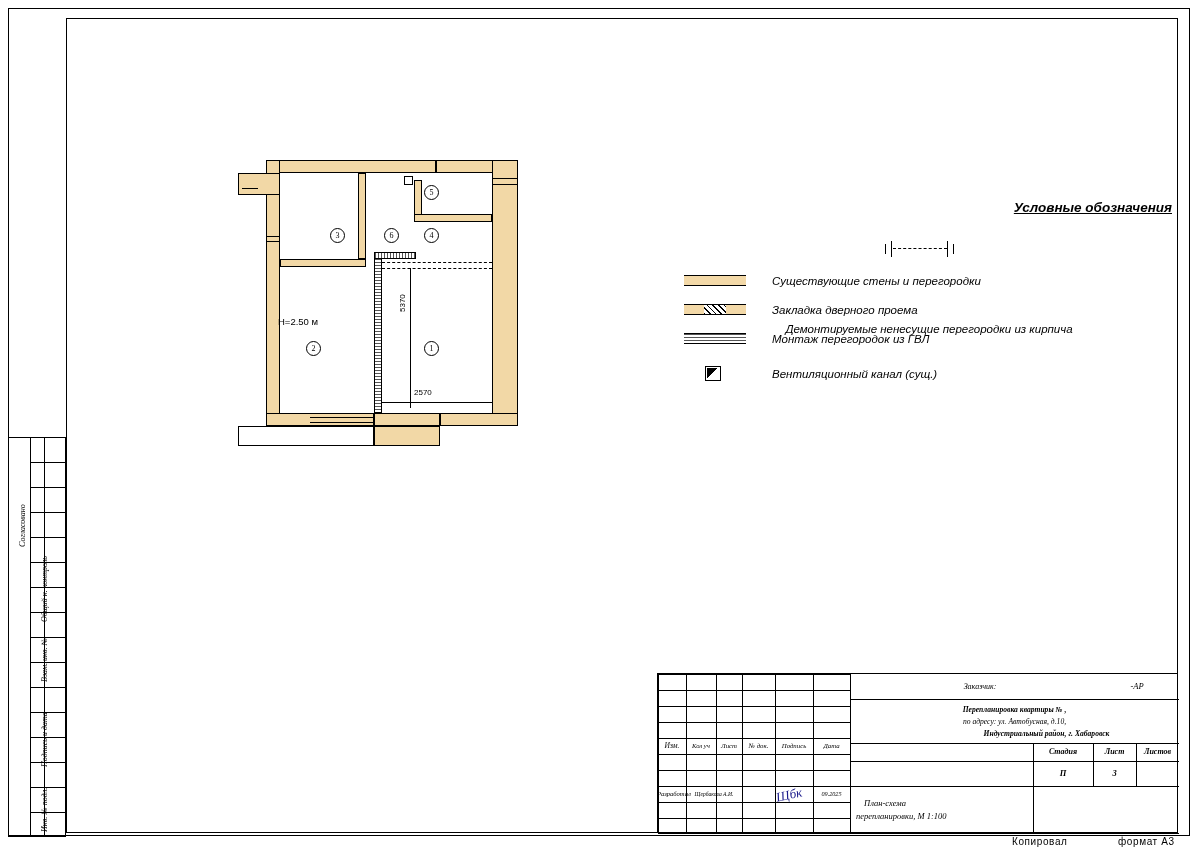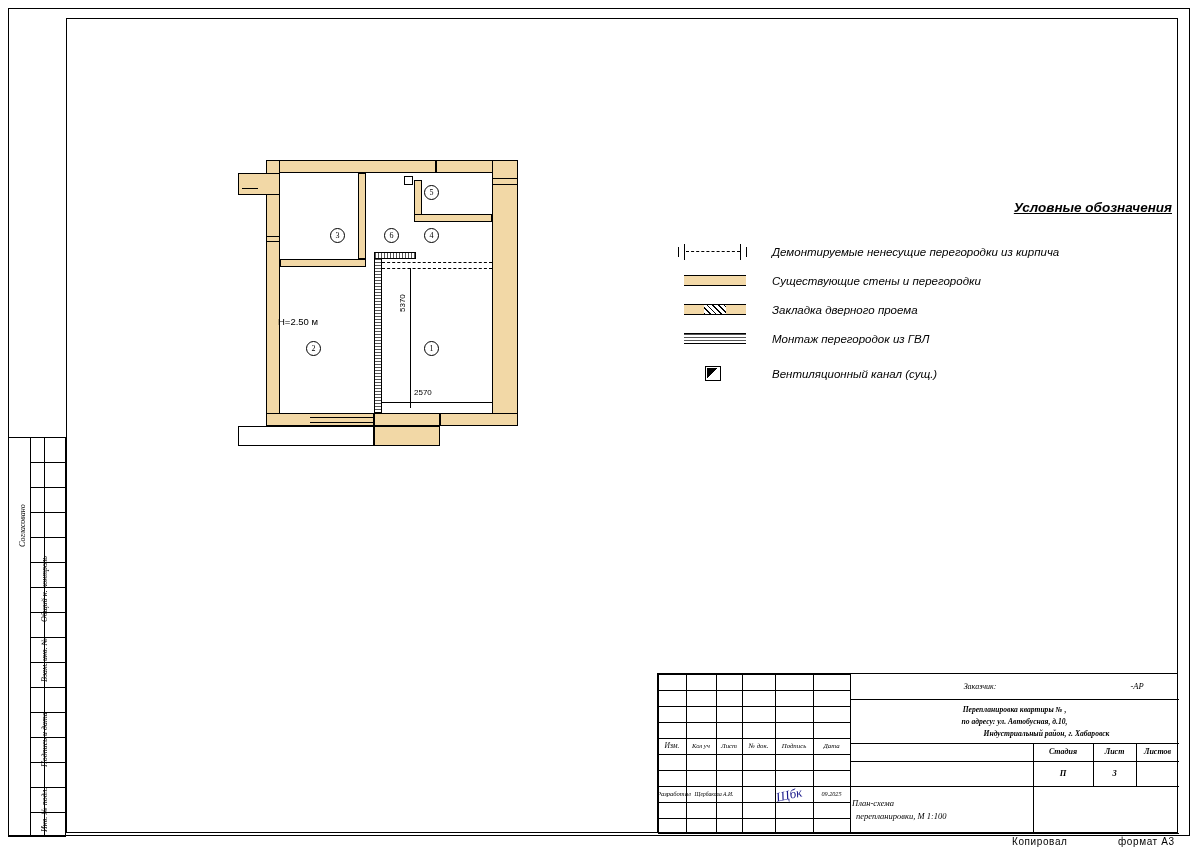--- a/index.html
+++ b/index.html
@@ -248,21 +248,21 @@
     <div class="thin" style="left:182px; top:128px; width:1px; height:140px;"></div>
     <div class="dimtext" style="left:170px; top:172px; transform: rotate(-90deg); transform-origin: left top;">5370</div>
     <div class="thin" style="left:154px; top:262px; width:110px; height:1px;"></div>
     <div class="dimtext" style="left:186px; top:248px;text-align:right;">2570</div>
 
   </div>
 
   <div class="legend">
     <div class="legend-title">Условные обозначения</div>
 
-    <div class="legend-row" style="margin-top:22px;">
+    <div class="legend-row" style="margin-top:22px;flex-direction:column;">
       <div class="legend-sym">
         <div class="sym-dashed"></div>
         <div class="tick" style="left:12px;"></div>
         <div class="tick" style="left:68px;"></div>
         <div class="tick2" style="left:6px;"></div>
         <div class="tick2" style="left:74px;"></div>
       </div>
       <div class="legend-label">Демонтируемые ненесущие перегородки из кирпича</div>
     </div>
 
@@ -323,21 +323,21 @@
     <div class="tb-line" style="left:192px; top:87px; width:329px; height:1px;"></div>
     <div class="tb-line" style="left:192px; top:112px; width:329px; height:1px;"></div>
     <div class="tb-line" style="left:375px; top:69px; width:1px; height:90px;"></div>
     <div class="tb-line" style="left:435px; top:69px; width:1px; height:43px;"></div>
     <div class="tb-line" style="left:478px; top:69px; width:1px; height:43px;"></div>
 
     <div class="tb-cell" style="left:192px; top:4px; width:260px; height:18px; font-size:8px;text-align:center;">Заказчик:</div>
     <div class="tb-cell" style="left:440px; top:4px; width:78px; height:18px; font-size:8.5px;">-АР</div>
 
     <div class="tb-cell" style="left:192px; top:31px; width:329px; height:11px; font-weight:bold; font-size:7.6px;">Перепланировка квартиры № ,</div>
-    <div class="tb-cell" style="left:192px; top:43px; width:329px; height:11px; font-weight:bold; font-size:7.6px;">по адресу: ул. Автобусная, д.10,</div>
+    <div class="tb-cell" style="left:192px; top:43px; width:329px; height:11px; font-weight:normal; font-size:7.6px;">по адресу: ул. Автобусная, д.10,</div>
     <div class="tb-cell" style="left:192px; top:55px; width:329px; height:11px; font-weight:bold; font-size:7.6px;margin-left:32px;">Индустриальный район, г. Хабаровск</div>
 
     <div class="tb-cell" style="left:0px; top:64px; width:28px; height:16px;">Изм.</div>
     <div class="tb-cell" style="left:28px; top:64px; width:30px; height:16px; font-size:6.6px;">Кол уч</div>
     <div class="tb-cell" style="left:58px; top:64px; width:26px; height:16px; font-size:6.8px;">Лист</div>
     <div class="tb-cell" style="left:84px; top:64px; width:33px; height:16px; font-size:6.8px;">№ док.</div>
     <div class="tb-cell" style="left:117px; top:64px; width:38px; height:16px; font-size:6.8px;">Подпись</div>
     <div class="tb-cell" style="left:155px; top:64px; width:37px; height:16px; font-size:6.8px;">Дата</div>
 
     <div class="tb-cell" style="left:375px; top:69px; width:60px; height:18px; font-weight:bold; font-size:8px;">Стадия</div>
@@ -346,20 +346,20 @@
 
     <div class="tb-cell" style="left:375px; top:90px; width:60px; height:20px; font-weight:bold; font-size:8.5px;">П</div>
     <div class="tb-cell" style="left:435px; top:90px; width:43px; height:20px; font-weight:bold; font-size:8.5px;">3</div>
     <div class="tb-cell" style="left:478px; top:90px; width:43px; height:20px; font-weight:bold; font-size:8.5px;"></div>
 
     <div class="tb-cell tb-text-left" style="left:0px; top:112px; width:28px; height:16px; font-size:6.6px; justify-content:center;">Разработал</div>
     <div class="tb-cell" style="left:28px; top:112px; width:56px; height:16px; font-size:5.6px;">Щербакова А.И.</div>
     <div class="sig" style="left:118px; top:113px;">Щбк</div>
     <div class="tb-cell" style="left:155px; top:112px; width:37px; height:16px; font-size:6.2px;">09.2025</div>
 
-    <div class="tb-cell tb-text-left" style="left:192px; top:124px; width:183px; height:12px; font-size:8.5px; justify-content:flex-start; padding-left:2px;">План-схема</div>
+    <div class="tb-cell tb-text-left" style="left:192px; top:124px; width:183px; height:12px; font-size:8.5px; justify-content:flex-start; padding-left:14px;">План-схема</div>
     <div class="tb-cell tb-text-left" style="left:192px; top:137px; width:183px; height:12px; font-size:8.5px; justify-content:flex-start; padding-left:6px;">перепланировки, М 1:100</div>
   </div>
 
   <div class="footer-left">Копировал</div>
   <div class="footer-right">формат  А3</div>
 
 </div>
 
 </body></html>

